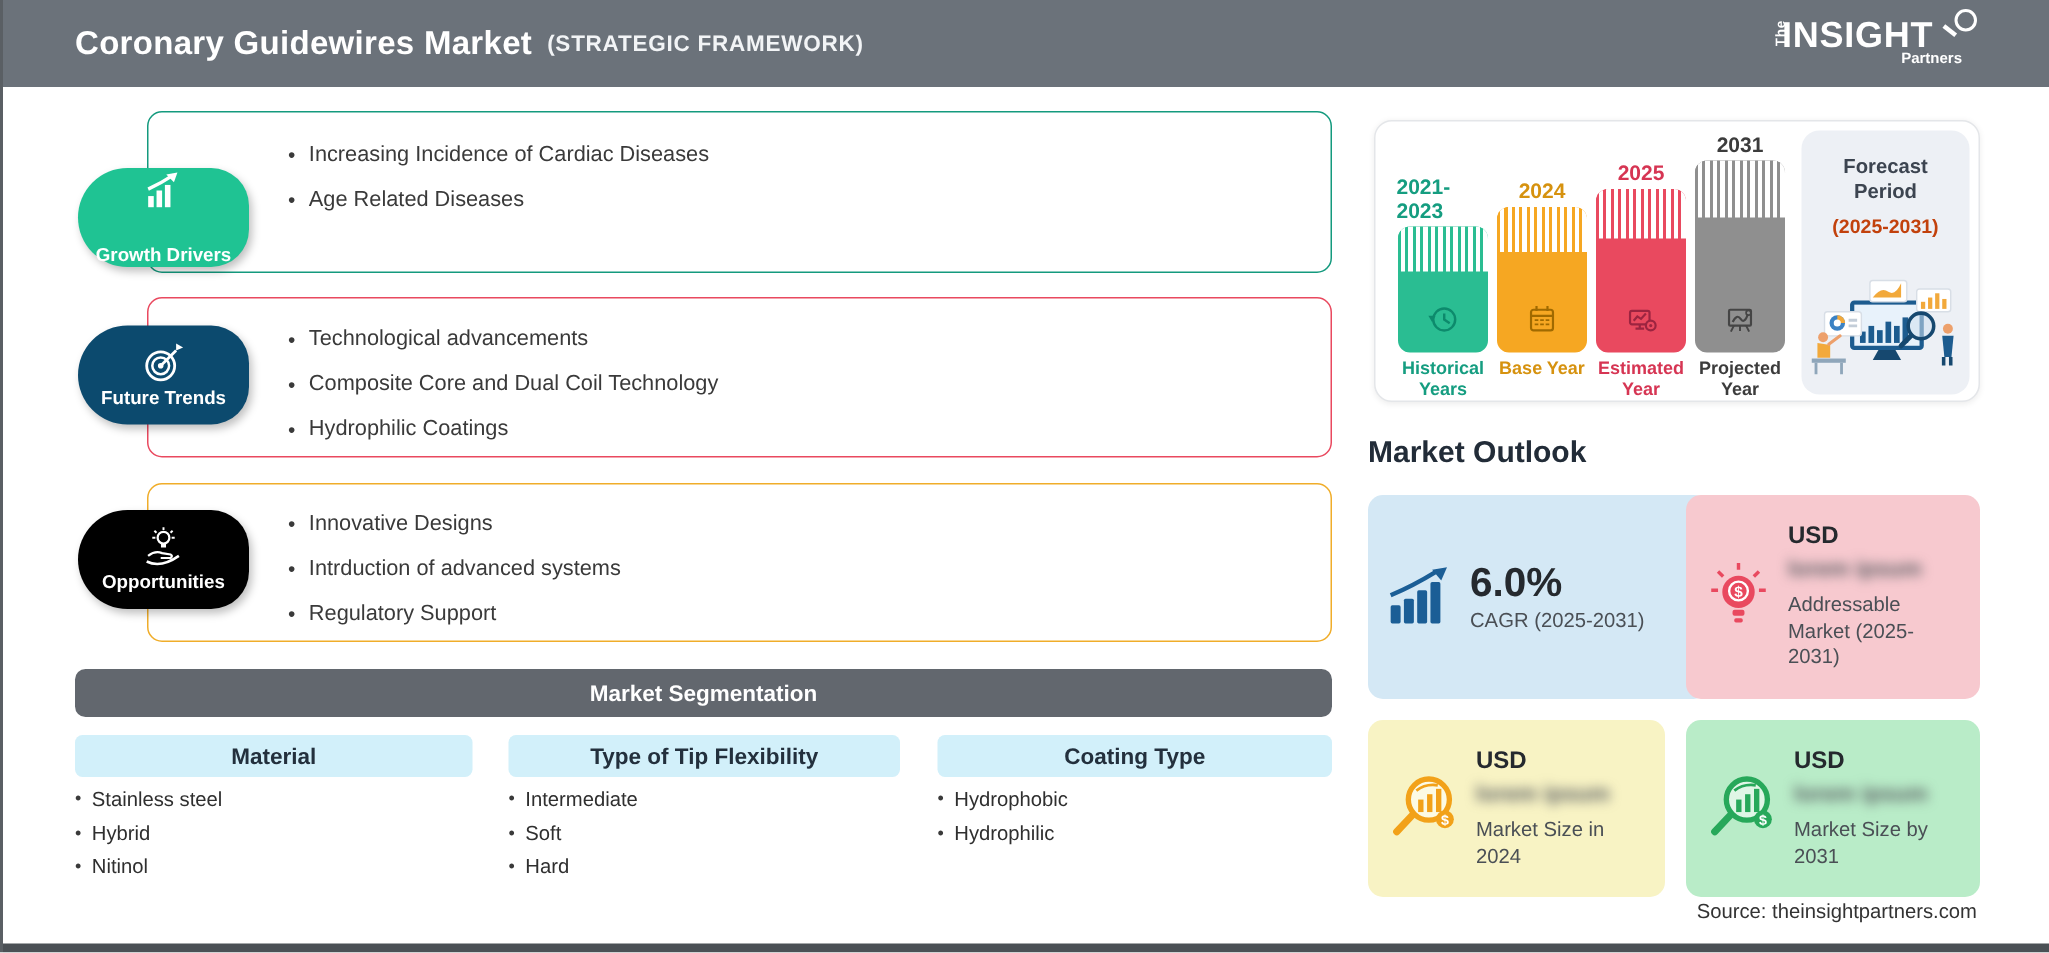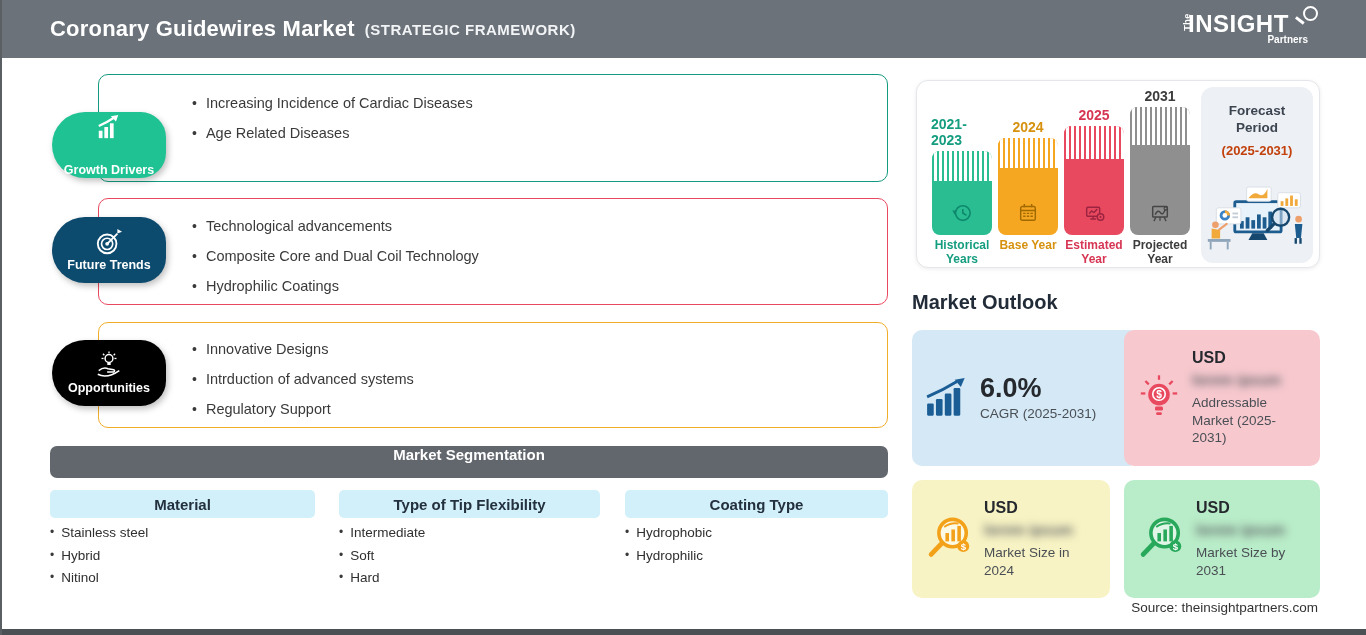--- a/index.html
+++ b/index.html
@@ -29,21 +29,21 @@
   .fw-bullets.b3 { top:341px; }
   .fw-bullet { display:flex; align-items:flex-start; margin-bottom:13px; font-size:14.5px; color:#3a3a3a; }
   .dot { color:#3a3a3a; margin-right:9px; font-size:14px; line-height:1.2; }
   .badge { position:absolute; left:50px; width:114px; height:66px; border-radius:34px 26px 26px 34px; display:flex; flex-direction:column; align-items:center; justify-content:center; box-shadow:2px 3px 6px rgba(0,0,0,.25); }
   .badge.green  { top:112px;  background:#1fc393;gap:21px; }
   .badge.red    { top:217px; background:#0c4a6e; }
   .badge.orange { top:340px; background:#000000; }
   .badge-label { color:#fff; font-size:12.5px; font-weight:bold; margin-top:2px; }
 
   
-  .seg-bar { position:absolute; left:48px; top:446px; width:838px; height:32px; background:#62676e; border-radius:7px; display:flex; align-items:flex-start; justify-content:center; }
+  .seg-bar { position:absolute; left:48px; top:446px; width:838px; height:32px; background:#62676e; border-radius:7px; display:flex; align-items:center; justify-content:center; }
   .seg-bar-title { color:#fff; font-size:15px; font-weight:bold; }
   .seg-head { position:absolute; top:490px; height:28px; background:#d2f0fa; border-radius:5px; display:flex; align-items:center; justify-content:center; }
   .seg-head span { color:#23303d; font-size:15px; font-weight:bold; }
   .seg-head.c1 { left:48px;  width:265px; }
   .seg-head.c2 { left:337px; width:261px; }
   .seg-head.c3 { left:623px; width:263px; }
   .seg-list { position:absolute; top:525px; }
   .seg-list.c1 { left:48px; }
   .seg-list.c2 { left:337px; }
   .seg-list.c3 { left:623px; }

